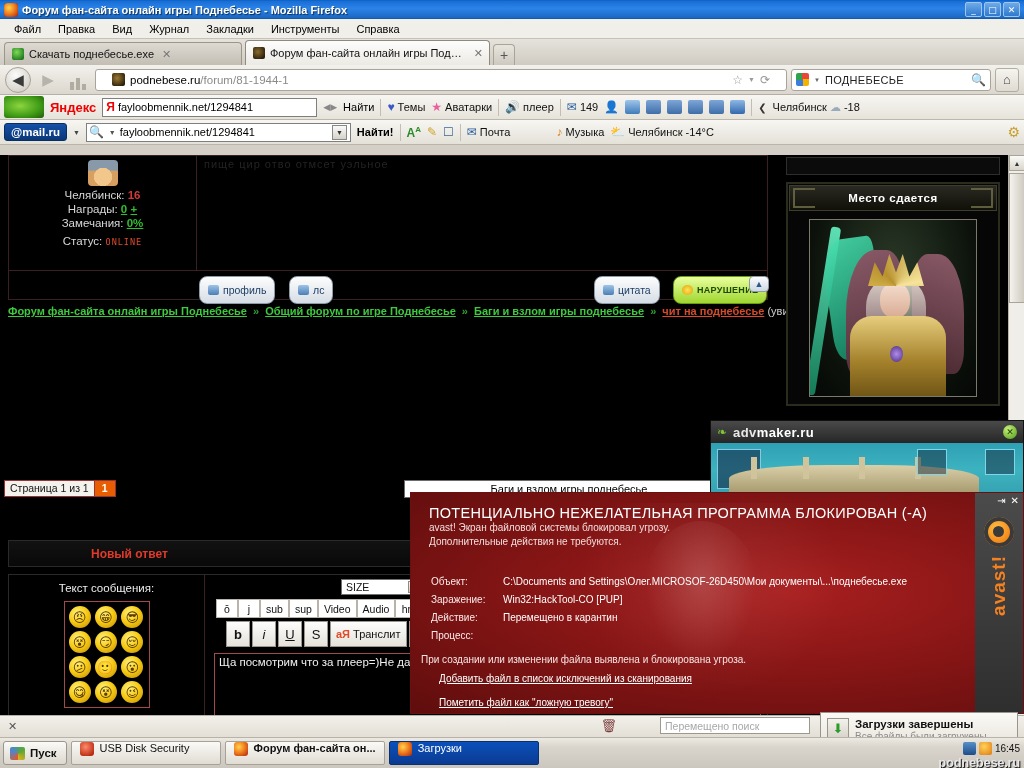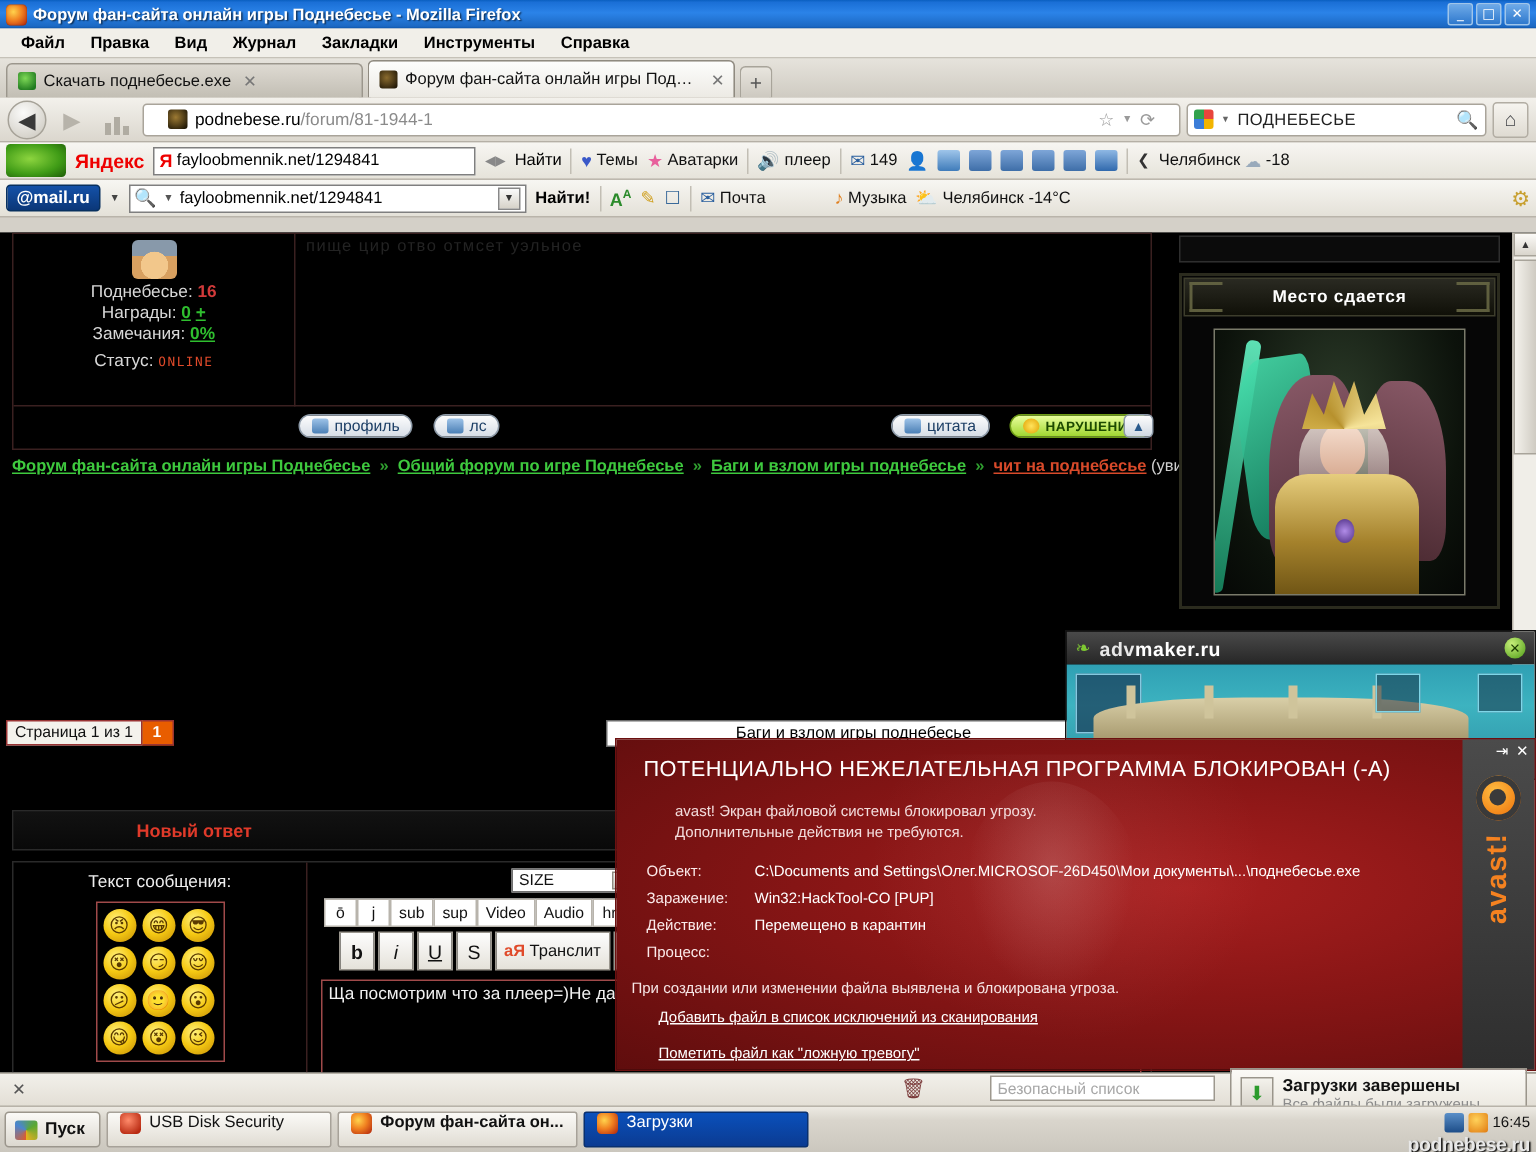--- a/index.html
+++ b/index.html
@@ -26,21 +26,21 @@
   #winbtns div{
     width:17px;height:15px;border:1px solid #9fc5ea;border-radius:2px;
     background:linear-gradient(to bottom,#6eaae8,#2f79cd);
     color:#fff;font-size:9px;display:flex;align-items:center;justify-content:center;
     font-family:"DejaVu Sans", sans-serif;
   }
 
   
   #menubar{
     height:20px;background:#f1efe9;border-bottom:1px solid #c6c2b8;
-    display:flex;align-items:center;padding-left:6px;gap:1px;font-weight:bold;
+    display:flex;align-items:center;padding-left:6px;gap:1px;
   }
   #menubar span{padding:2px 8px;color:#000;font-size:11px;}
 
   
   #tabstrip{
     height:26px;background:linear-gradient(to bottom,#e6e3dc,#cfcbc2);
     display:flex;align-items:flex-end;padding-left:4px;position:relative;
   }
   .tab{
     height:23px;display:flex;align-items:center;gap:5px;
@@ -147,21 +147,21 @@
      background:radial-gradient(circle at 50% 65%,#f2c78b 0 40%,transparent 41%),linear-gradient(to bottom,#8899aa 0 40%,#d8a060 41%);}
   .prow{font-size:11.5px;color:#cfcfcf;margin:2px 0;}
   .prow .lbl{color:#d8d8d8;}
   .v-red{color:#d23a3a;font-weight:bold;}
   .v-green{color:#2fbf2f;text-decoration:underline;font-weight:bold;}
   .v-online{color:#e04a2a;font-size:8.5px;letter-spacing:1px;font-family:"DejaVu Sans Mono", monospace;}
   #postright{position:absolute;left:189px;top:0;right:0;height:115px;}
   .pfaded{color:#232323;font-size:11px;padding:2px 0 0 6px;letter-spacing:1px;}
   #postfoot{position:absolute;left:0;bottom:0;width:100%;height:29px;border-top:1px solid #3a2020;}
   .pillbtn{
-    position:absolute;height:16px;border-radius:8px;border:1px solid #8d9aa8;
+    position:absolute;height:28px;border-radius:8px;border:1px solid #8d9aa8;
     background:linear-gradient(to bottom,#fdfdfd,#d6dde6);
     display:flex;align-items:center;gap:4px;padding:0 8px;font-size:10.5px;color:#1d3f66;
   }
   .pillbtn .dot{width:11px;height:10px;border-radius:2px;background:linear-gradient(#9ec3e8,#4a7fb5);}
   .pillbtn.warn{background:linear-gradient(to bottom,#e9ff9e,#9fd62f);border-color:#6d9b16;color:#1d4a00;font-weight:bold;font-size:9px;letter-spacing:.3px;}
   .pillbtn.warn .dot{background:radial-gradient(circle,#ffe45c,#e0a000);border-radius:50%;}
   .upbtn{position:absolute;width:20px;height:16px;border-radius:4px;border:1px solid #8d9aa8;
     background:linear-gradient(to bottom,#fdfdfd,#cfd8e2);color:#2a5a8c;font-size:9px;
     display:flex;align-items:center;justify-content:center;}
 
@@ -275,21 +275,21 @@
 
   
   #avast{position:absolute;left:410px;top:492px;width:614px;height:222px;overflow:hidden;
      background:radial-gradient(ellipse at 62% 45%,#a81f1f 0%,#8a1616 42%,#5f0d0d 100%);
      border:1px solid #6b1010;color:#f2dede;}
   #avShield{position:absolute;left:150px;top:10px;width:300px;height:210px;opacity:.25;
      background:radial-gradient(ellipse at 50% 35%,rgba(255,190,190,.35),transparent 62%);}
   #avFace{position:absolute;left:230px;top:28px;width:120px;height:150px;opacity:.22;
      background:radial-gradient(ellipse at 50% 38%,#e0b0b0 0%,transparent 65%);border-radius:50% 50% 40% 40%;}
   #avTitle{position:absolute;left:18px;top:12px;font-size:14.5px;color:#fff;letter-spacing:.3px;white-space:nowrap;}
-  #avSub{position:absolute;left:18px;top:42px;font-size:10px;line-height:14px;color:#f3dddd;margin-left:21px;}
+  #avSub{position:absolute;left:18px;top:28px;font-size:10px;line-height:14px;color:#f3dddd;}
   #avRows{position:absolute;left:20px;top:80px;font-size:10px;line-height:18px;}
   #avRows .r{display:flex;}
   #avRows .k{width:72px;color:#fbeaea;}
   #avRows .v{color:#fff;}
   #avNote{position:absolute;left:10px;top:161px;font-size:10px;color:#f6e5e5;}
   #avLink1{position:absolute;left:28px;top:180px;font-size:10px;color:#fff;text-decoration:underline;}
   #avLink2{position:absolute;left:28px;top:204px;font-size:10px;color:#fff;text-decoration:underline;}
   #avSide{position:absolute;right:0;top:0;width:48px;height:222px;
      background:linear-gradient(to bottom,#4b4b4b,#2e2e2e);display:flex;flex-direction:column;align-items:center;}
   #avLogo{width:30px;height:30px;border-radius:50%;margin-top:24px;
@@ -478,21 +478,21 @@
   <span style="margin-left:auto;color:#c8a030;font-size:14px">⚙</span>
 </div>
 
 <div id="page">
   <div class="pbody">
 
     <div id="postblock">
       <div id="postleft">
         <div class="avatar"></div>
         <div class="prow">
-          <span class="lbl">Поднебесье:</span>
+          <span class="lbl">Челябинск:</span>
           <span class="v-red">16</span>
         </div>
         <div class="prow">
           <span class="lbl">Награды:</span>
           <span class="v-green">0</span>
           <span class="v-green">+</span>
         </div>
         <div class="prow">
           <span class="lbl">Замечания:</span>
           <span class="v-green">0%</span>
@@ -734,21 +734,21 @@
   <div id="avSide">
     <div id="avLogo"></div>
     <div id="avWord">avast!</div>
   </div>
 </div>
 
 <div id="ffstatus">
   <span class="x">✕</span>
 </div>
 <div id="trashico">🗑</div>
-<div id="findinp">Безопасный список</div>
+<div id="findinp">Перемещено поиск</div>
 
 <div id="toast">
   <div class="dlico">⬇</div>
   <div>
     <div class="t1">Загрузки завершены</div>
     <div class="t2">Все файлы были загружены.</div>
   </div>
 </div>
 
 <div id="taskbar">

